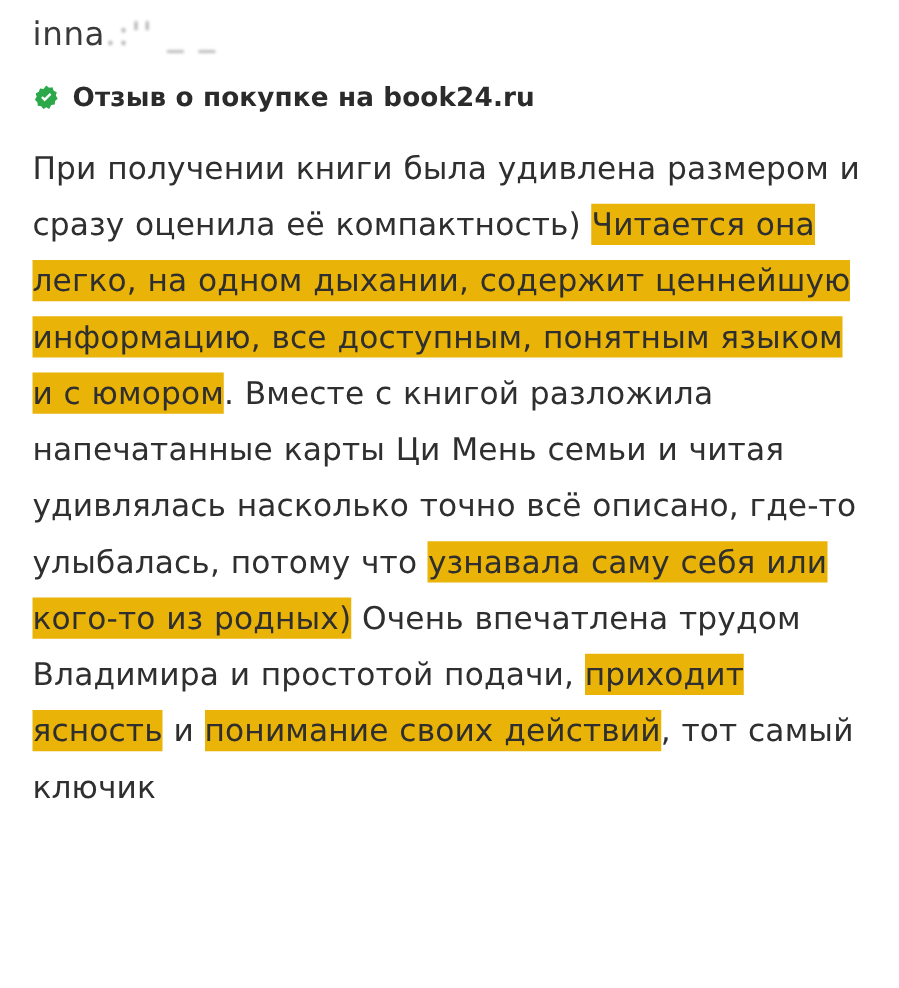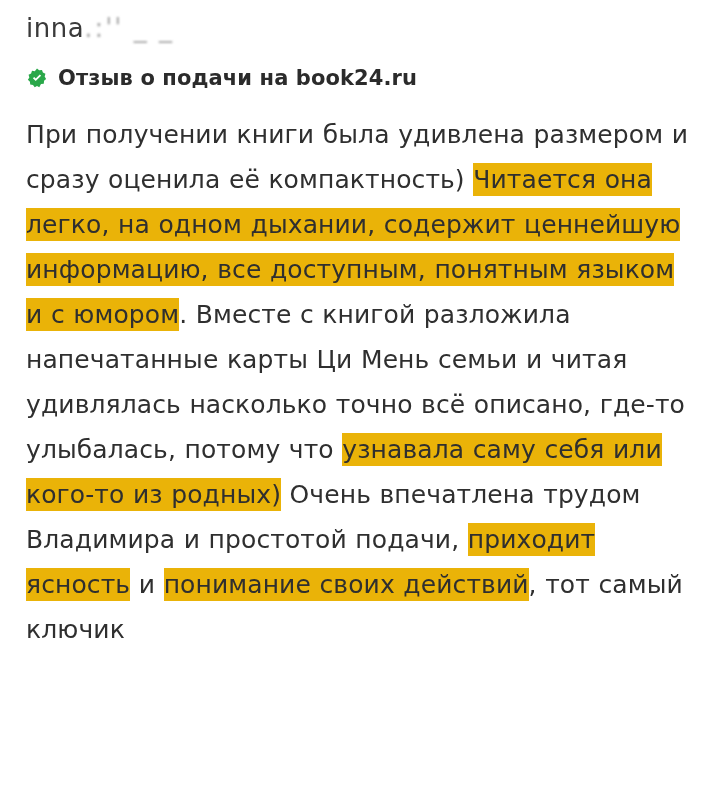--- a/index.html
+++ b/index.html
@@ -88,18 +88,18 @@
     <span class="name-visible">inna</span><span class="name-blur">.:'' _ _</span>
   </div>
 
   <div class="verified-row">
     <span class="badge-icon">
       <svg viewBox="0 0 24 24" aria-hidden="true">
         <path fill="#2aa84a" d="M12 1.6l2.4 1.9 3.05-.35 1.0 2.9 2.75 1.35-.85 2.95 1.6 2.65-2.25 2.1-.3 3.05-3.05.45L14.5 22 12 20.6 9.5 22l-1.85-2.4-3.05-.45-.3-3.05L2.05 14l1.6-2.65L2.8 8.4l2.75-1.35 1.0-2.9 3.05.35L12 1.6z"></path>
         <path fill="#ffffff" d="M10.6 15.4l-3.1-3.1 1.45-1.45 1.65 1.65 4.45-4.45 1.45 1.45-5.9 5.9z"></path>
       </svg>
     </span>
-    <span class="verified-title">Отзыв о подачи на book24.ru</span>
+    <span class="verified-title">Отзыв о покупке на book24.ru</span>
   </div>
 
   <div class="review-body"><span>При получении книги была удивлена размером и сразу оценила её компактность) </span><span class="hl">Читается она легко, на одном дыхании, содержит ценнейшую информацию, все доступным, понятным языком и с юмором</span><span>. Вместе с книгой разложила напечатанные карты Ци Мень семьи и читая удивлялась насколько точно всё описано, где-то улыбалась, потому что </span><span class="hl">узнавала саму себя или кого-то из родных)</span><span> Очень впечатлена трудом Владимира и простотой подачи, </span><span class="hl">приходит ясность</span><span> и </span><span class="hl">понимание своих действий</span><span>, тот самый ключик</span></div>
 
 </div>
 
 </body></html>

